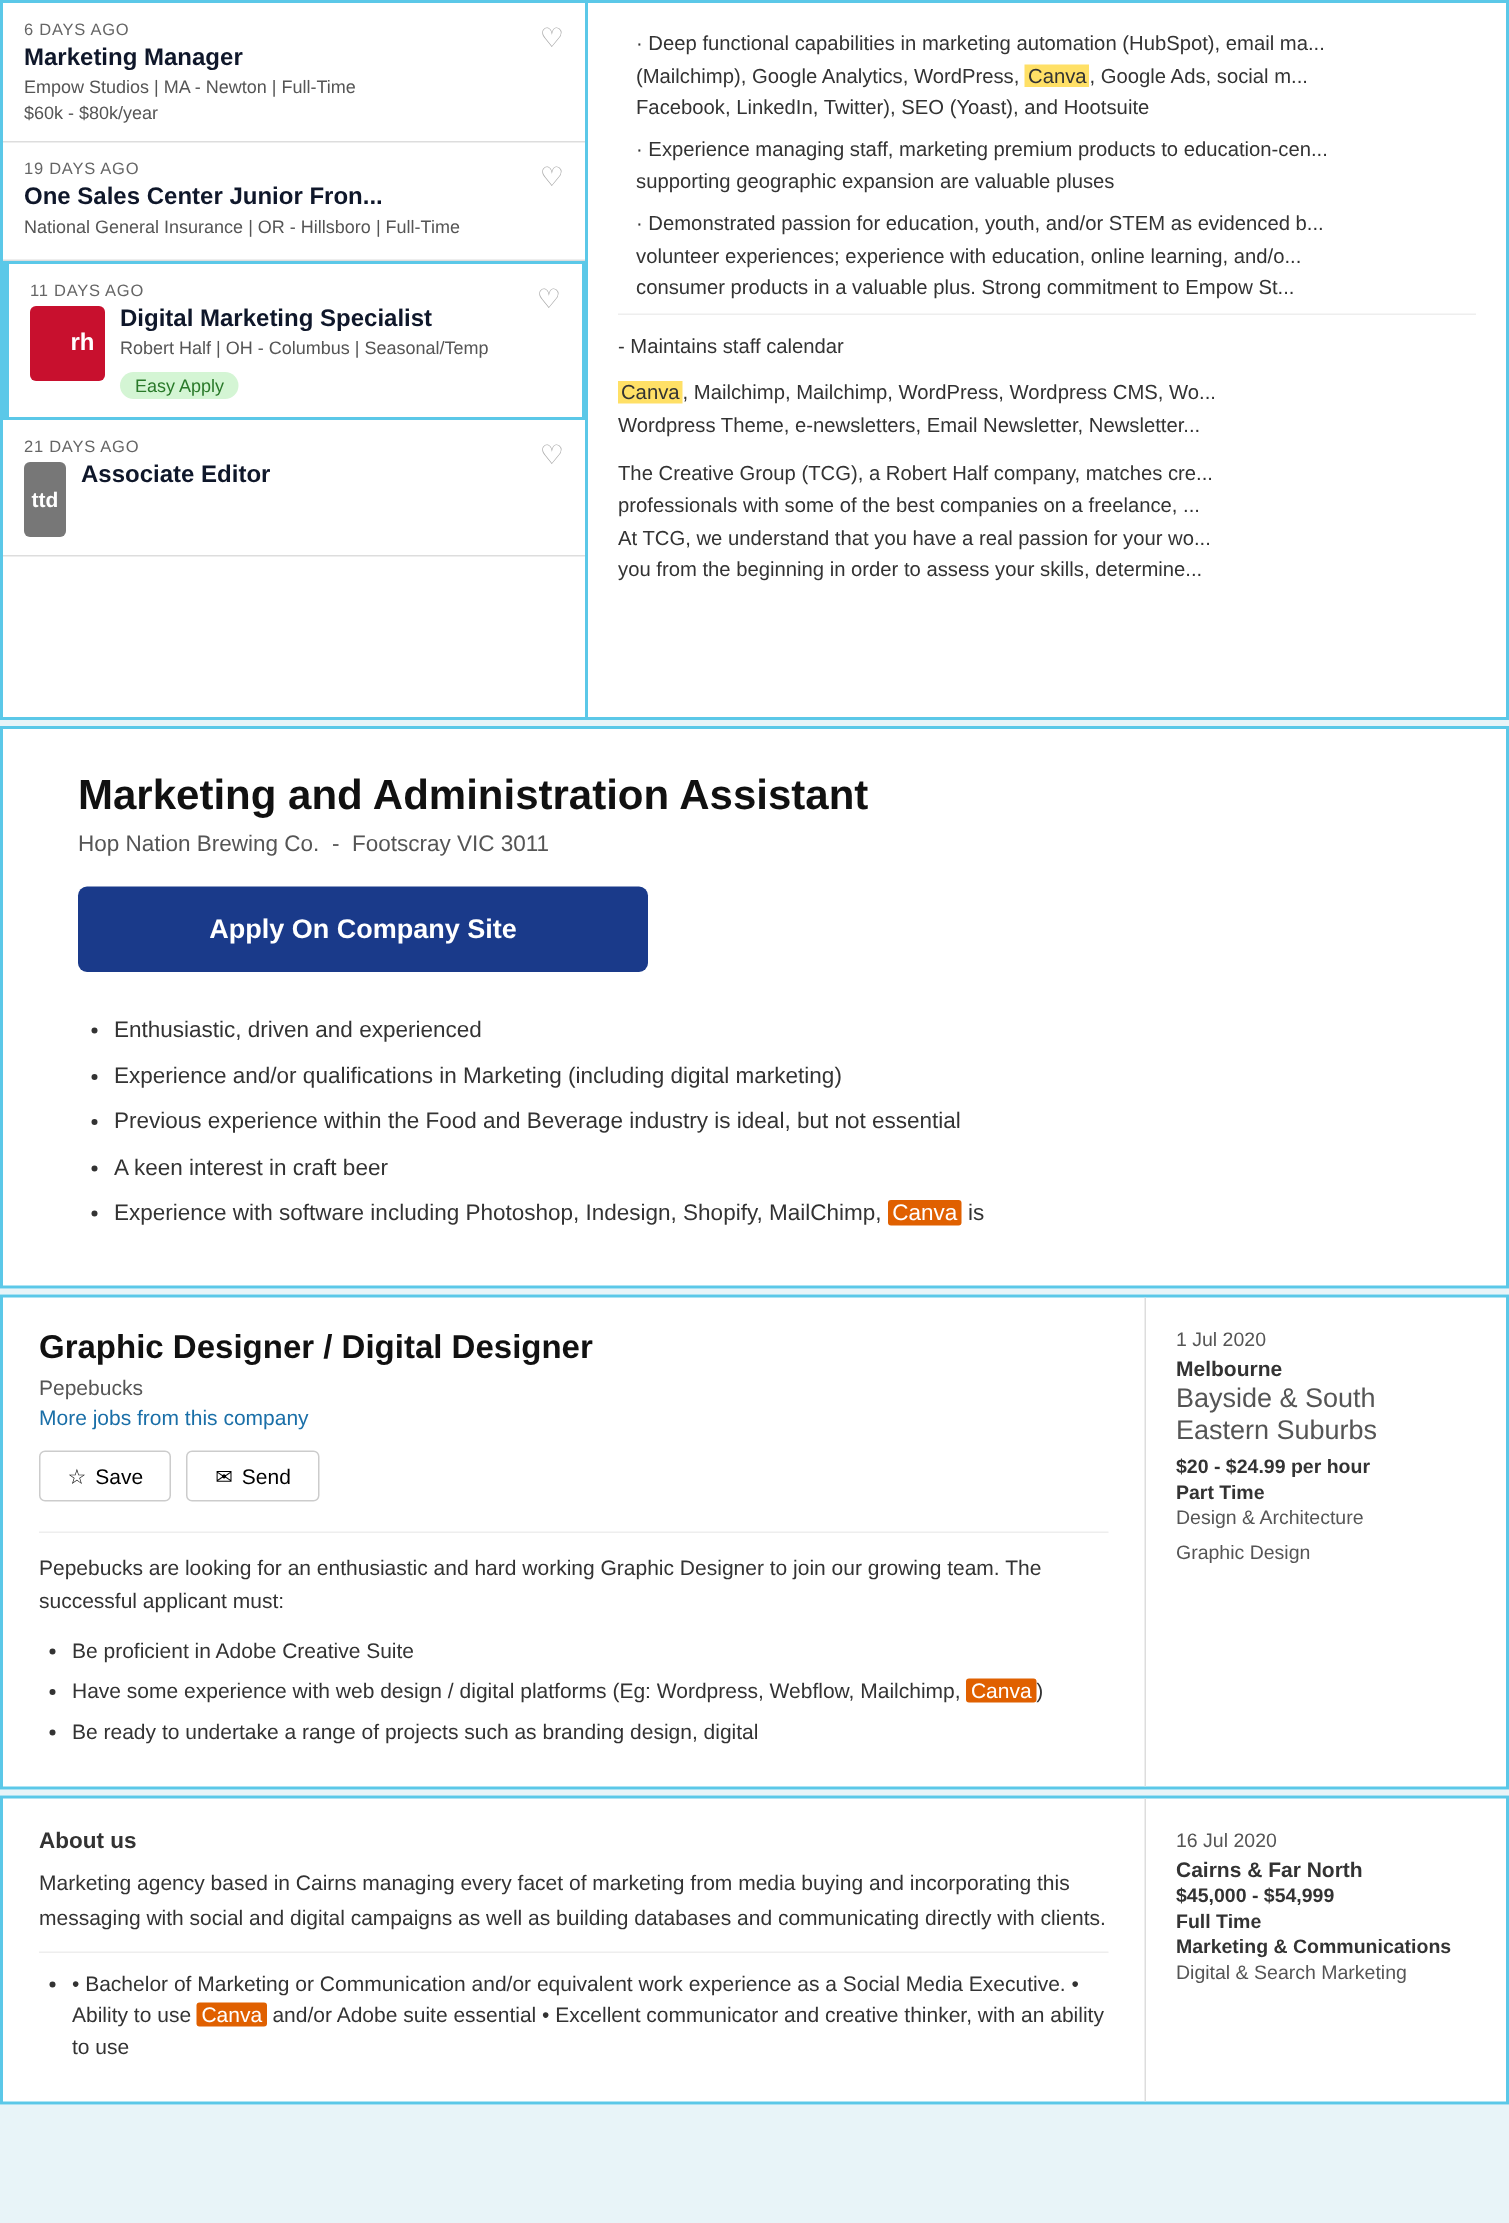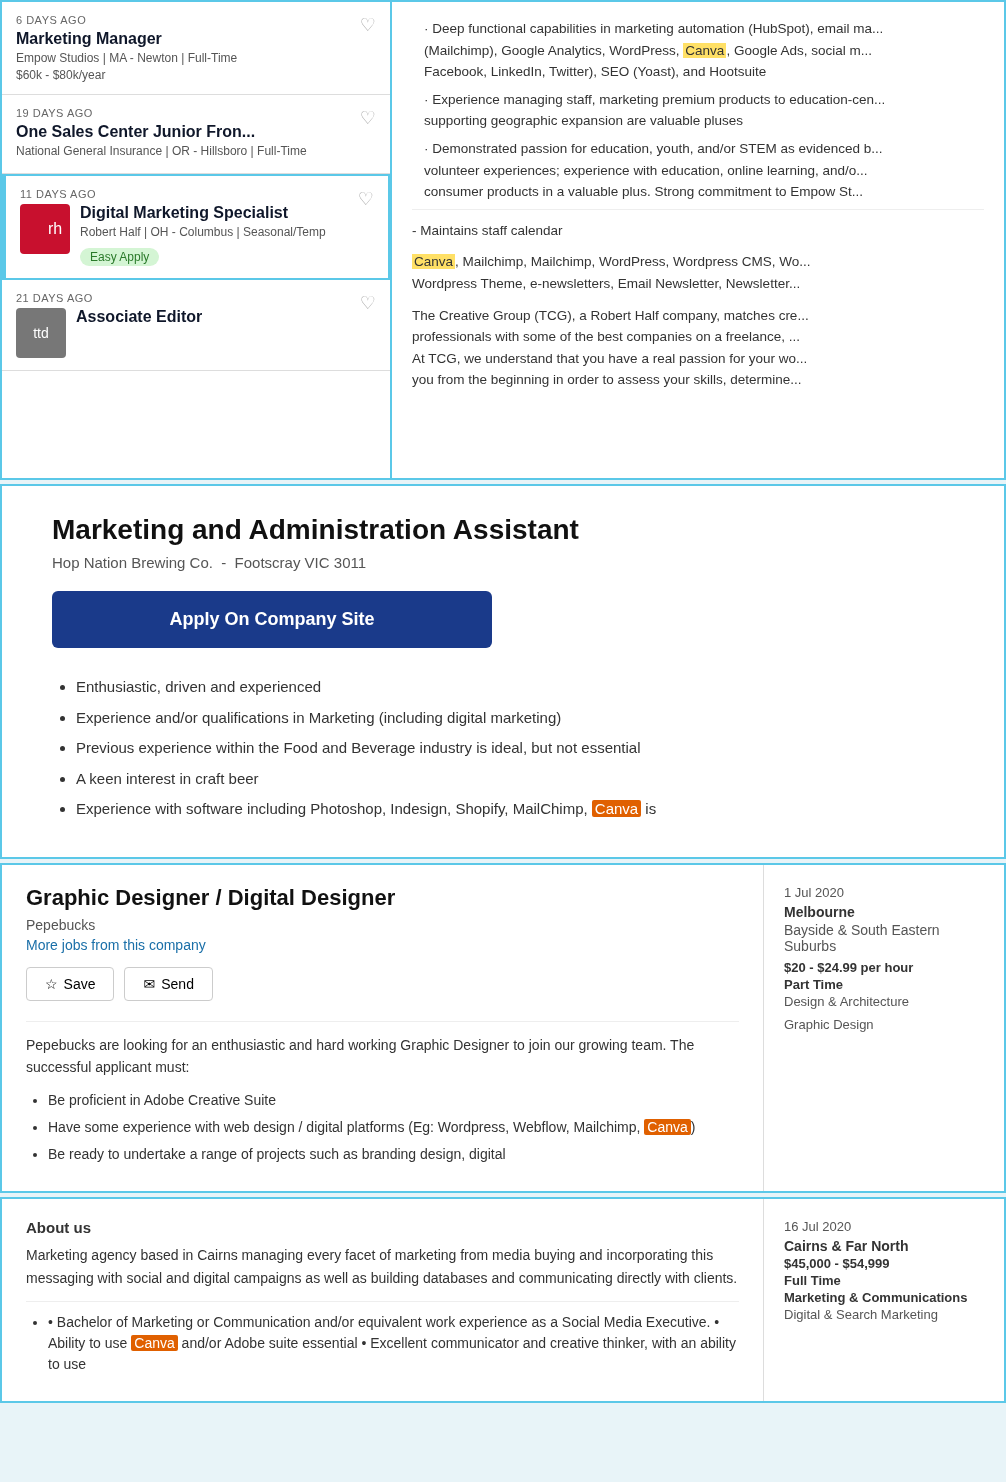--- a/index.html
+++ b/index.html
@@ -91,37 +91,37 @@
 
     .company-logo {
       width: 50px;
       height: 50px;
       background: #c8102e;
       border-radius: 4px;
       display: flex;
       align-items: center;
       justify-content: center;
       color: white;
-      font-weight: normal;
+      font-weight: bold;
       font-size: 16px;
       margin-right: 10px;
       flex-shrink: 0;
       padding-left: 20px;
     }
 
     .company-logo-grey {
-      width: 50px;
+      width: 28px;
       height: 50px;
       background: #777;
       border-radius: 4px;
       display: flex;
       align-items: center;
       justify-content: center;
       color: white;
-      font-weight: normal;
+      font-weight: bold;
       font-size: 14px;
       margin-right: 10px;
       flex-shrink: 0;
     }
 
     .job-card-with-logo {
       display: flex;
       align-items: flex-start;
     }
 
@@ -182,21 +182,21 @@
       color: #555;
       margin-bottom: 20px;
     }
 
     .apply-btn {
       background: #1a3a8a;
       color: white;
       font-size: 18px;
       font-weight: bold;
       padding: 18px 0;
-      width: 440px;
+      width: 380px;
       border: none;
       border-radius: 6px;
       cursor: pointer;
       margin-bottom: 28px;
       display: block;
       text-align: center;
     }
 
     .mid-section ul {
       list-style: disc;
@@ -282,21 +282,21 @@
       border-radius: 4px;
       cursor: pointer;
       font-size: 14px;
       display: flex;
       align-items: center;
       gap: 6px;
     }
 
     .bottom-right .date { font-size: 13px; color: #555; margin-bottom: 4px; }
     .bottom-right .location { font-weight: bold; font-size: 14px; margin-bottom: 2px; }
-    .bottom-right .sublocation { font-size: 14px; color: #555; margin-bottom: 6px; }
+    .bottom-right .sublocation { font-size: 18px; color: #555; margin-bottom: 6px; }
     .bottom-right .detail { font-weight: bold; font-size: 13px; margin-bottom: 2px; }
     .bottom-right .detail-val { font-size: 13px; color: #555; margin-bottom: 8px; }
 
     
     .lower-section {
       display: flex;
       background: #fff;
       border: 2px solid #5bc8e8;
       margin-bottom: 4px;
     }

